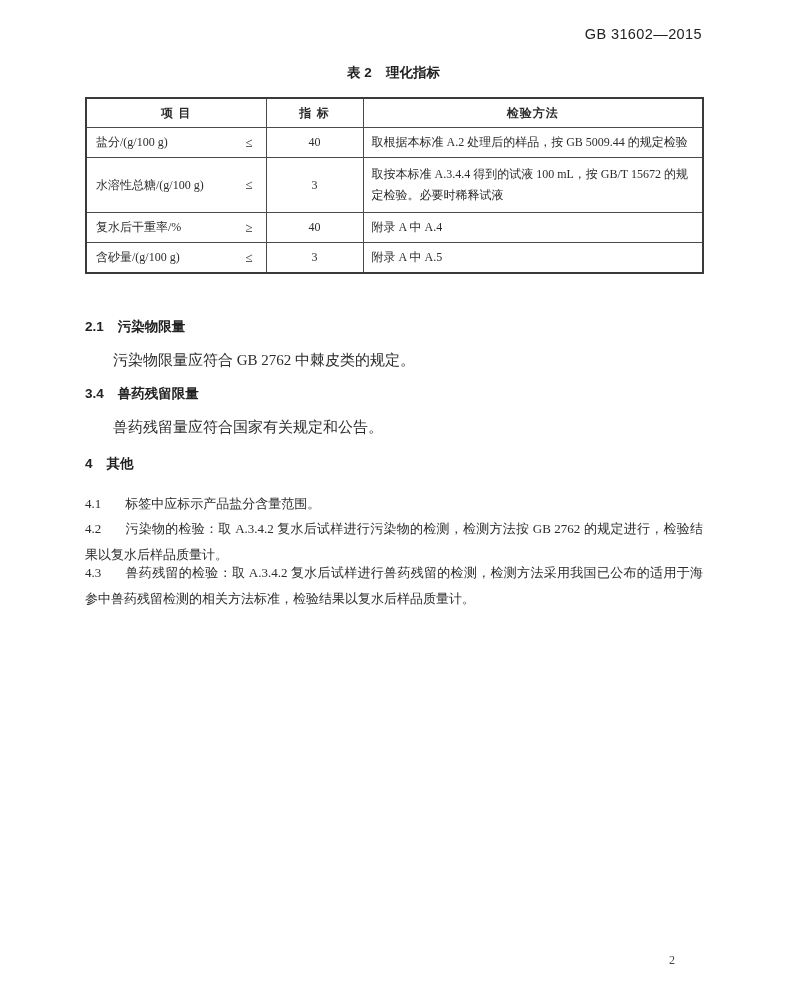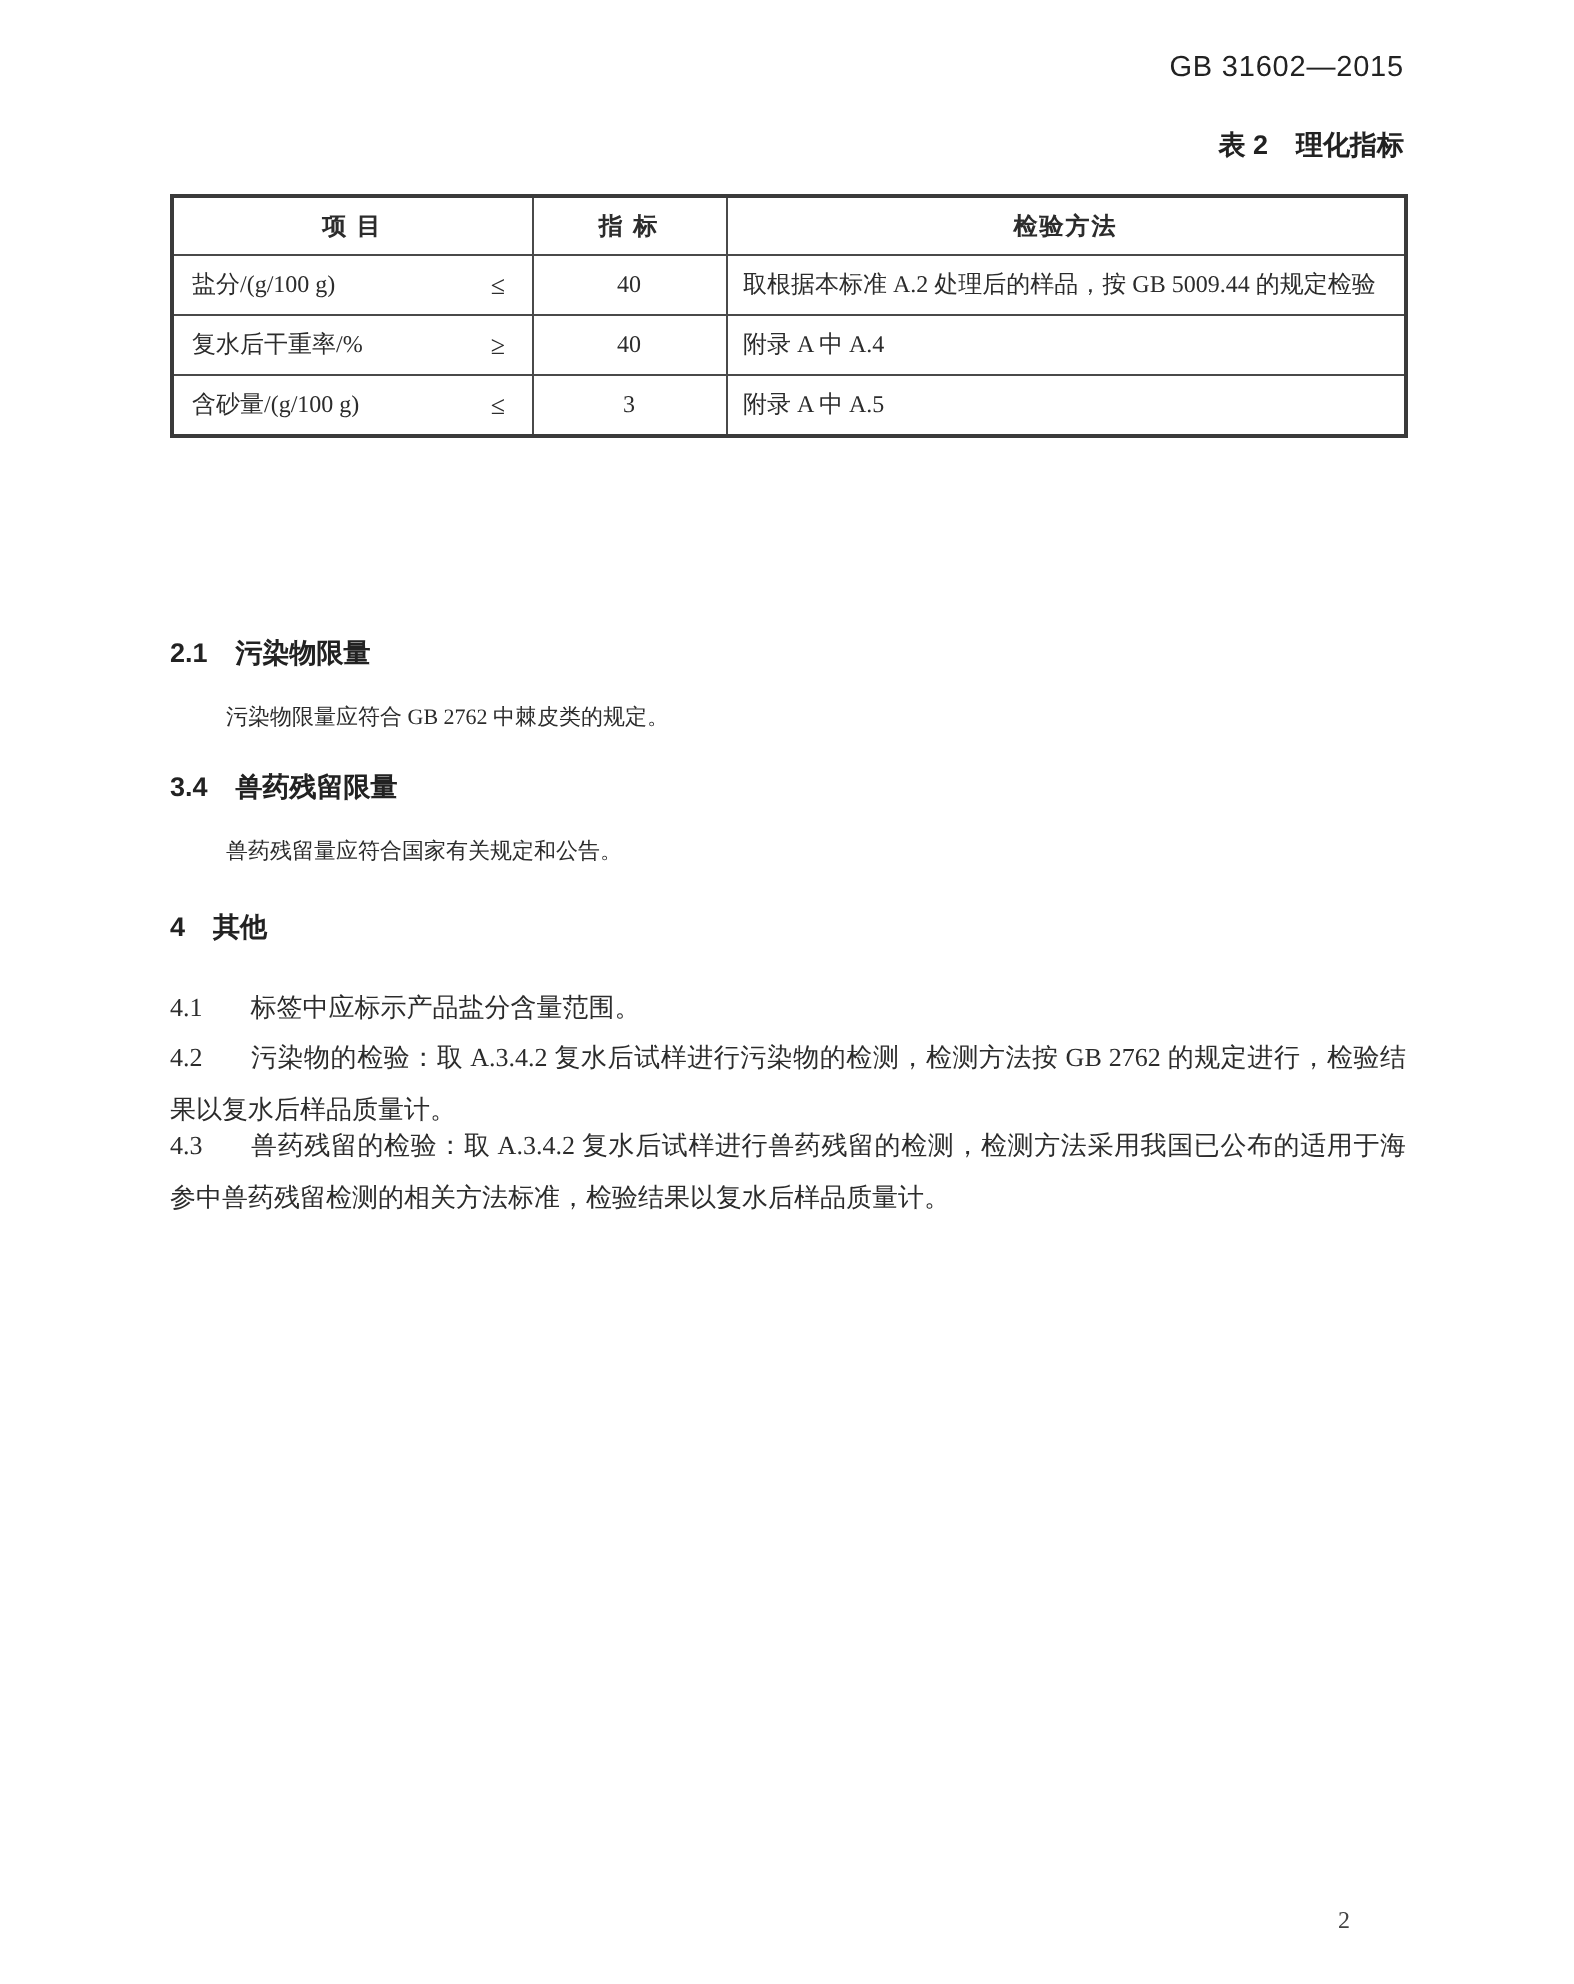--- a/index.html
+++ b/index.html
@@ -10,21 +10,21 @@
   }
 
   .doc-number {
     position:absolute; top:26px; right:85px;
     font-family:"Liberation Sans","DejaVu Sans",sans-serif;
     font-weight:normal; font-size:14.5px; letter-spacing:0.4px; color:#222;
   }
 
   .table-title {
     position:absolute; top:64px; left:85px; width:617px;
-    text-align:right; font-weight:bold; font-size:13.5px;
+    text-align:center; font-weight:bold; font-size:13.5px;
     font-family:"Liberation Sans","DejaVu Sans",sans-serif; color:#222;
   }
   .table-title .gap { display:inline-block; width:14px; }
 
   table.spec {
     position:absolute; left:85px; top:97px; width:617px;
     border-collapse:collapse; table-layout:fixed;
     font-size:12px; color:#2c2c2c;
     border:2px solid #3a3a3a;
   }
@@ -46,21 +46,21 @@
 
   .section-heading {
     position:absolute; left:85px; width:617px;
     font-family:"Liberation Sans","DejaVu Sans",sans-serif;
     font-weight:bold; font-size:13.5px; color:#222; white-space:nowrap;
   }
   .section-heading .sec-num { margin-right:14px; }
   .section-body {
     position:absolute; left:85px; width:617px;
     padding-left:28px; box-sizing:border-box;
-    font-size:11px; color:#2c2c2c; white-space:nowrap;
+    font-size:15px; color:#2c2c2c; white-space:nowrap;
   }
   .clause {
     position:absolute; left:85px; width:618px;
     font-size:13px; line-height:26px; text-align:justify; color:#2c2c2c;
   }
   .clause .clause-num { font-weight:normal; margin-right:24px; }
 
   #h-33 { top:318px; }
   #p-33 { top:351px; }
   #h-34 { top:385px; }
@@ -101,20 +101,30 @@
       <tr>
         <td>
           <div class="item-cell-inner">
             <span>盐分/(g/100 g)</span>
             <span class="item-symbol">≤</span>
           </div>
         </td>
         <td class="value-cell">40</td>
         <td class="method-cell">取根据本标准 A.2 处理后的样品，按 GB 5009.44 的规定检验</td>
       </tr>
+      <tr class="tall">
+        <td>
+          <div class="item-cell-inner">
+            <span>水溶性总糖/(g/100 g)</span>
+            <span class="item-symbol">≤</span>
+          </div>
+        </td>
+        <td class="value-cell">3</td>
+        <td class="method-cell">取按本标准 A.3.4.4 得到的试液 100 mL，按 GB/T 15672 的规定检验。必要时稀释试液</td>
+      </tr>
       <tr>
         <td>
           <div class="item-cell-inner">
             <span>复水后干重率/%</span>
             <span class="item-symbol">≥</span>
           </div>
         </td>
         <td class="value-cell">40</td>
         <td class="method-cell">附录 A 中 A.4</td>
       </tr>

